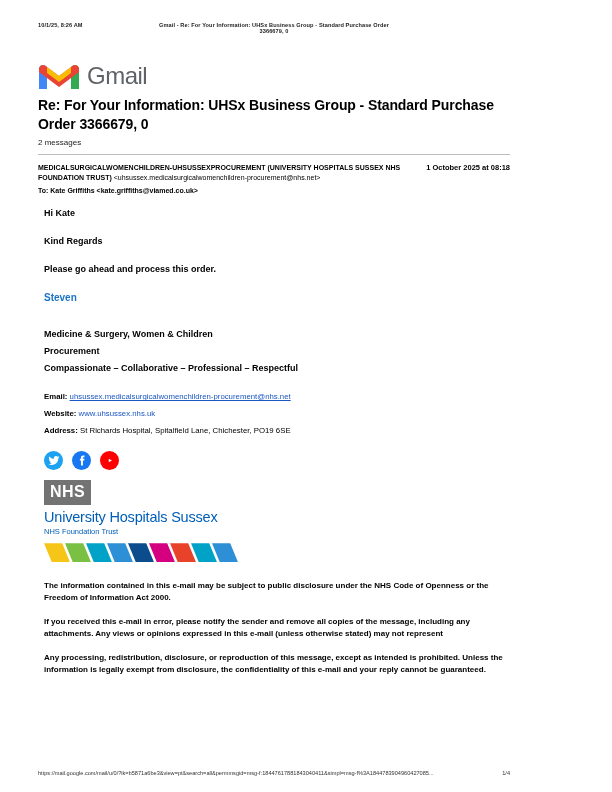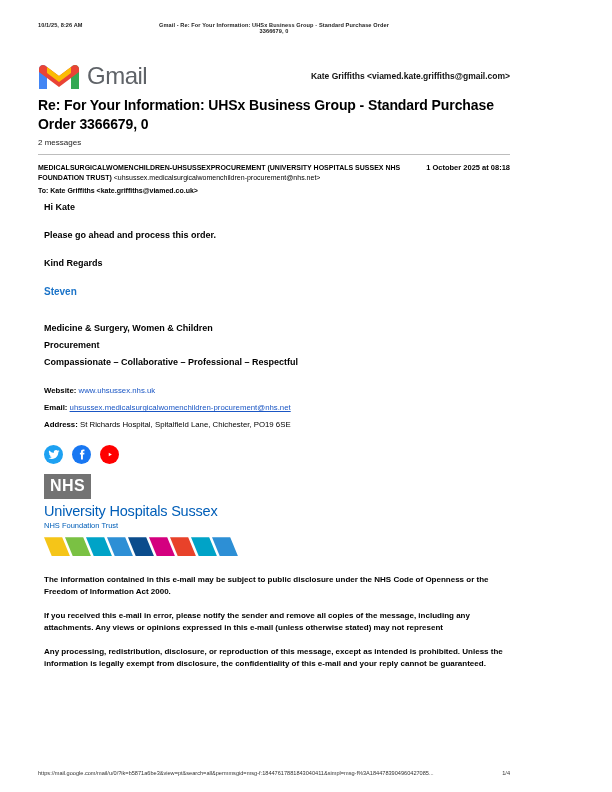--- a/index.html
+++ b/index.html
@@ -119,21 +119,21 @@
     font-weight: bold;
     text-align: right;
     line-height: 1.45;
     white-space: nowrap;
     padding-left: 10px;
   }
 
   
   .body-wrap {
     margin-left: 6px;
-    margin-top: 6px;
+    margin-top: 12px;
   }
   .p-body {
     font-size: 9px;
     font-weight: bold;
     color: #000;
     margin: 0 0 18px 0;
   }
   .sig-name {
     font-size: 10px;
     font-weight: bold;
@@ -257,56 +257,55 @@
           <path d="M3 30 L3 7 L21 20 L39 7 L39 30 L33 30 L33 14 L21 23 L9 14 L9 30 Z" fill="#ffffff"></path>
           <path d="M1 29 L1 9 A4 4 0 0 1 7 5.5 L9 7 L9 29 Z" fill="#4285f4"></path>
           <path d="M33 29 L33 7 L35 5.5 A4 4 0 0 1 41 9 L41 29 Z" fill="#34a853"></path>
           <path d="M1 9 A4 4 0 0 1 7 5.5 L21 16 L35 5.5 A4 4 0 0 1 41 9 L41 12 L21 27 L1 12 Z" fill="#ea4335"></path>
           <path d="M9 7 L21 16 L33 7 L33 13 L21 22 L9 13 Z" fill="#fbbc04"></path>
           <rect x="1" y="27" width="40" height="3" rx="1.5" fill="#ffffff" opacity="0"></rect>
         </svg>
       </span>
       <span class="gmail-word">Gmail</span>
     </div>
-    <div class="account-line">Kate Griffiths &lt;viamed.kate.griffiths@gmail.com&gt;</div>
   </div>
 
   <div class="subject">Re: For Your Information: UHSx Business Group - Standard Purchase Order 3366679, 0</div>
   <div class="msg-count">2 messages</div>
   <hr class="hr">
 
   <div class="msg-head">
     <div class="from-block">
       <span class="from-name">MEDICALSURGICALWOMENCHILDREN-UHSUSSEXPROCUREMENT (UNIVERSITY HOSPITALS SUSSEX NHS FOUNDATION TRUST)</span>
       <span class="from-addr">&lt;uhsussex.medicalsurgicalwomenchildren-procurement@nhs.net&gt;</span>
       <div class="to-line">To: Kate Griffiths &lt;kate.griffiths@viamed.co.uk&gt;</div>
     </div>
     <div class="date-block">1 October 2025 at 08:18</div>
   </div>
 
   <div class="body-wrap">
     <p class="p-body">Hi Kate</p>
+    <p class="p-body">Kind Regards</p>
     <p class="p-body">Please go ahead and process this order.</p>
-    <p class="p-body">Kind Regards</p>
 
     <div class="sig-name">Steven</div>
 
     <div class="sig-line">Medicine &amp; Surgery, Women &amp; Children</div>
     <div class="sig-line">Procurement</div>
     <div class="sig-line">Compassionate – Collaborative – Professional – Respectful</div>
 
     <div class="sig-gap"></div>
 
     <div class="contact-line">
+      <span>Email:</span>
+      <a class="ul" href="#">uhsussex.medicalsurgicalwomenchildren-procurement@nhs.net</a>
+    </div>
+    <div class="contact-line">
       <span>Website:</span>
       <a href="#">www.uhsussex.nhs.uk</a>
-    </div>
-    <div class="contact-line">
-      <span>Email:</span>
-      <a class="ul" href="#">uhsussex.medicalsurgicalwomenchildren-procurement@nhs.net</a>
     </div>
     <div class="contact-line">
       <span>Address:</span>
       <span class="addr-val">St Richards Hospital, Spitalfield Lane, Chichester, PO19 6SE</span>
     </div>
 
     <div class="social">
       <span class="soc tw">
         <svg width="12" height="10" viewBox="0 0 24 20">
             <path fill="#fff" d="M23 2.3a9 9 0 0 1-2.6.7A4.5 4.5 0 0 0 22.4.6a9 9 0 0 1-2.9 1.1A4.5 4.5 0 0 0 11.8 6 12.8 12.8 0 0 1 2.5 1.2a4.5 4.5 0 0 0 1.4 6 4.4 4.4 0 0 1-2-.6 4.5 4.5 0 0 0 3.6 4.4 4.5 4.5 0 0 1-2 .1 4.5 4.5 0 0 0 4.2 3.1A9 9 0 0 1 .9 16.1 12.7 12.7 0 0 0 7.8 18c8.3 0 12.8-6.9 12.8-12.8V4.6A9 9 0 0 0 23 2.3z"></path>

